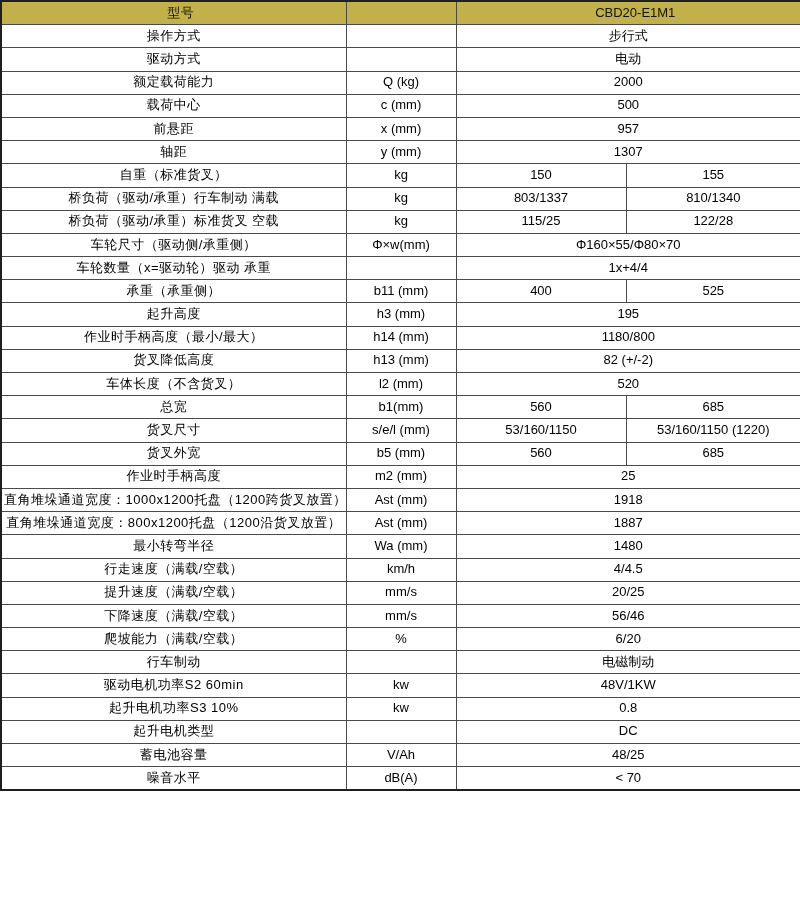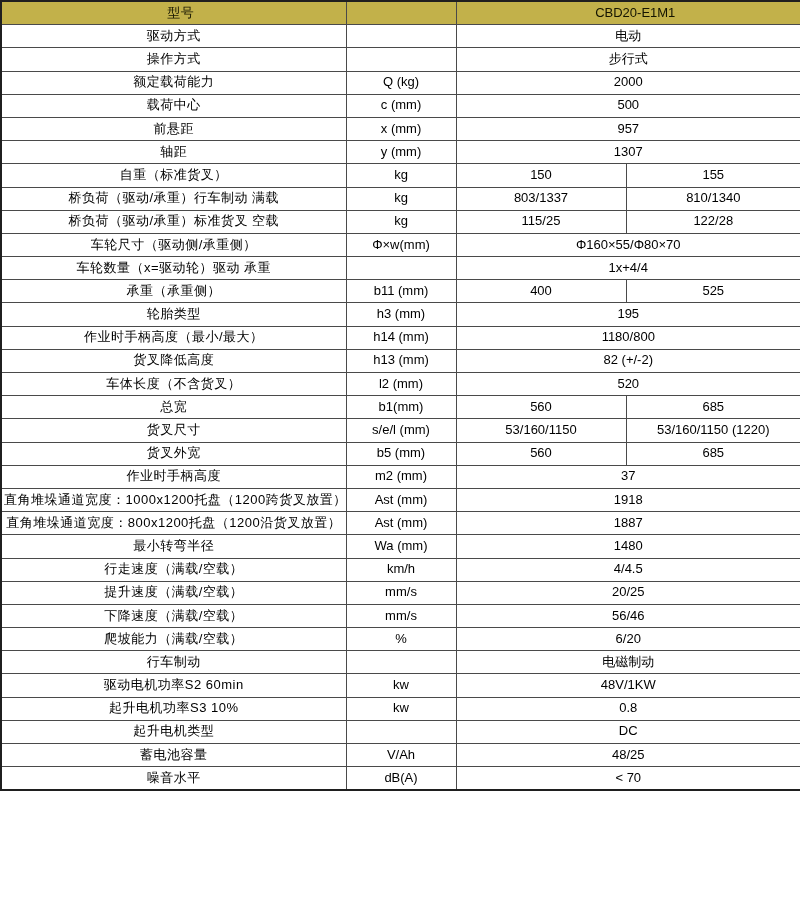--- a/index.html
+++ b/index.html
@@ -56,28 +56,28 @@
   </colgroup>
   <thead>
     <tr>
       <th class="c-label">型号</th>
       <th class="c-unit"></th>
       <th class="c-val" colspan="2">CBD20-E1M1</th>
     </tr>
   </thead>
   <tbody>
       <tr>
+        <td class="c-label">操作方式</td>
+        <td class="c-unit"></td>
+        <td class="c-val" colspan="2">步行式</td>
+      </tr>
+      <tr>
         <td class="c-label">驱动方式</td>
         <td class="c-unit"></td>
         <td class="c-val" colspan="2">电动</td>
-      </tr>
-      <tr>
-        <td class="c-label">操作方式</td>
-        <td class="c-unit"></td>
-        <td class="c-val" colspan="2">步行式</td>
       </tr>
       <tr>
         <td class="c-label">额定载荷能力</td>
         <td class="c-unit">Q (kg)</td>
         <td class="c-val" colspan="2">2000</td>
       </tr>
       <tr>
         <td class="c-label">载荷中心</td>
         <td class="c-unit">c (mm)</td>
         <td class="c-val" colspan="2">500</td>
@@ -120,21 +120,21 @@
         <td class="c-unit"></td>
         <td class="c-val" colspan="2">1x+4/4</td>
       </tr>
       <tr>
         <td class="c-label">承重（承重侧）</td>
         <td class="c-unit">b11 (mm)</td>
         <td class="c-val">400</td>
         <td class="c-val">525</td>
       </tr>
       <tr>
-        <td class="c-label">轮胎类型</td>
+        <td class="c-label">起升高度</td>
         <td class="c-unit">h3 (mm)</td>
         <td class="c-val" colspan="2">195</td>
       </tr>
       <tr>
         <td class="c-label">作业时手柄高度（最小/最大）</td>
         <td class="c-unit">h14 (mm)</td>
         <td class="c-val" colspan="2">1180/800</td>
       </tr>
       <tr>
         <td class="c-label">货叉降低高度</td>
@@ -160,21 +160,21 @@
       </tr>
       <tr>
         <td class="c-label">货叉外宽</td>
         <td class="c-unit">b5 (mm)</td>
         <td class="c-val">560</td>
         <td class="c-val">685</td>
       </tr>
       <tr>
         <td class="c-label">作业时手柄高度</td>
         <td class="c-unit">m2 (mm)</td>
-        <td class="c-val" colspan="2">37</td>
+        <td class="c-val" colspan="2">25</td>
       </tr>
       <tr>
         <td class="c-label">直角堆垛通道宽度：1000x1200托盘（1200跨货叉放置）</td>
         <td class="c-unit">Ast (mm)</td>
         <td class="c-val" colspan="2">1918</td>
       </tr>
       <tr>
         <td class="c-label">直角堆垛通道宽度：800x1200托盘（1200沿货叉放置）</td>
         <td class="c-unit">Ast (mm)</td>
         <td class="c-val" colspan="2">1887</td>

